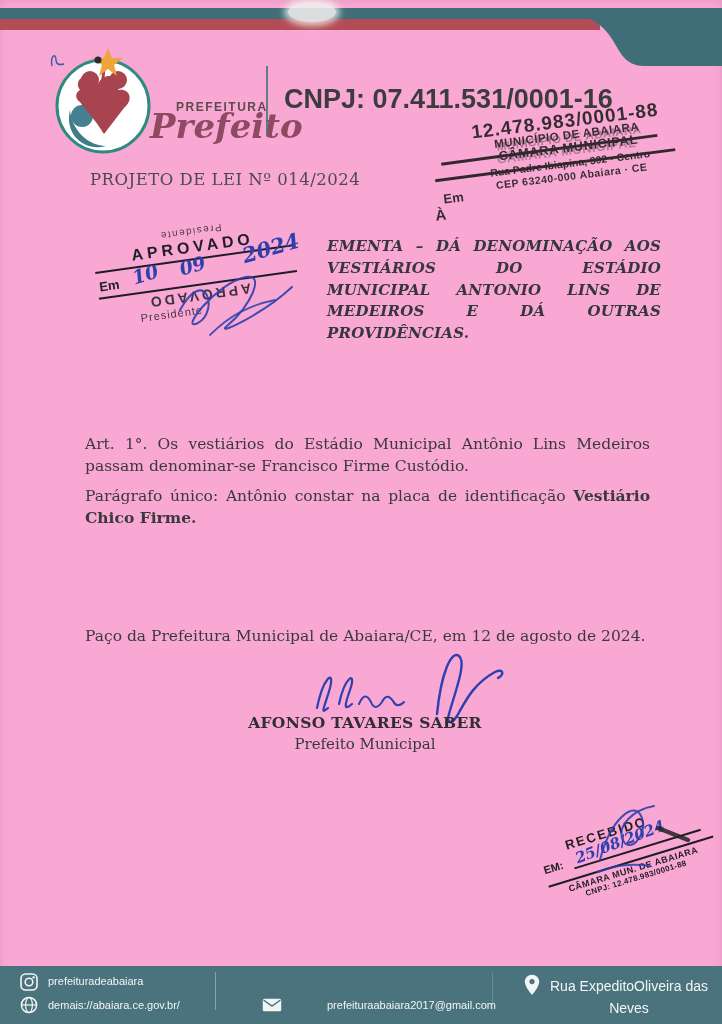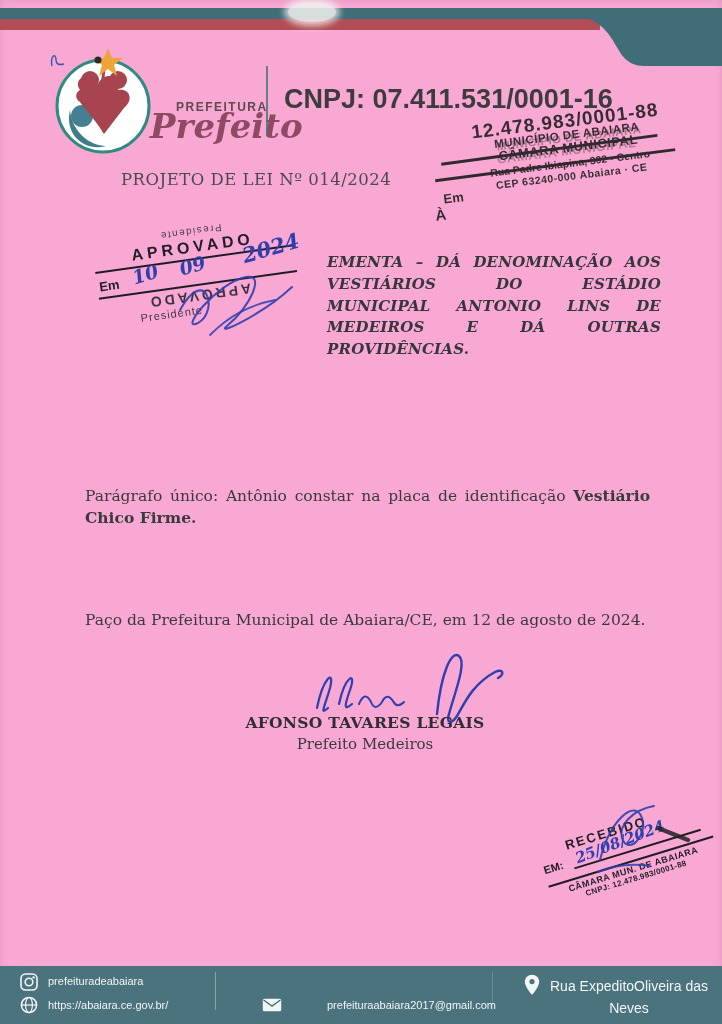--- a/index.html
+++ b/index.html
@@ -35,47 +35,47 @@
           text-shadow:-2px 3px 0 rgba(25,25,25,.35);}
   .reg-l4{font-size:10.5px;font-weight:bold;margin-top:2px;position:relative;}
   .reg-l5{font-size:10.5px;font-weight:bold;margin-top:1px;letter-spacing:.5px;}
   .reg-bar{position:absolute;background:#1c1c1c;height:2.5px;}
   .reg-bar1{left:8px;right:46px;top:36px;transform:rotate(-.6deg);}
   .reg-bar2{left:0;right:30px;top:52px;transform:rotate(-.4deg);}
   .reg-em{position:absolute;left:6px;top:66px;font-size:13px;font-weight:bold;}
   .reg-a{position:absolute;left:-4px;top:80px;font-size:15px;font-weight:bold;}
 
   
-  .doc-title{left:90px;top:170px;font-size:16.5px;letter-spacing:.5px;color:#4b4b4d;margin-left:31px;}
+  .doc-title{left:90px;top:170px;font-size:16.5px;letter-spacing:.5px;color:#4b4b4d;}
 
   
   .ap-stamp{left:96px;top:226px;width:200px;transform:rotate(-8deg);text-align:center;
             font-family:"Liberation Sans",sans-serif;color:#1d1d26;}
   .ap-r1{transform:rotate(180deg);font-size:10px;letter-spacing:1.5px;opacity:.8;margin-left:40px;width:120px;}
   .ap-r2{font-size:16px;font-weight:bold;letter-spacing:4px;border-bottom:2.5px solid #1d1d26;
          padding-bottom:2px;margin-top:1px;}
   .ap-r3{position:relative;height:24px;border-bottom:2.5px solid #1d1d26;text-align:left;}
   .ap-em{position:absolute;left:2px;top:6px;font-size:13px;font-weight:bold;}
   .ap-hand{position:absolute;color:#2e3fae;font-family:"DejaVu Serif",serif;font-style:italic;
            font-weight:bold;transform:rotate(-8deg);}
   .ap-d{left:36px;top:-4px;font-size:19px;}
   .ap-m{left:84px;top:-6px;font-size:19px;}
   .ap-y{left:148px;top:-14px;font-size:21px;}
   .ap-r4{transform:rotate(180deg);font-size:14px;font-weight:bold;letter-spacing:3px;opacity:.85;margin-top:2px;}
   .ap-r5{font-size:11px;letter-spacing:1px;opacity:.85;margin-left:-60px;}
   .ap-ink{left:150px;top:255px;width:160px;height:90px;}
 
   
-  .ementa{left:327px;top:252px;width:334px;font-size:15px;font-weight:bold;font-style:italic;
+  .ementa{left:327px;top:236px;width:334px;font-size:15px;font-weight:bold;font-style:italic;
           text-align:justify;line-height:1.45;color:#35373c;letter-spacing:.2px;}
 
   
   .para{left:85px;width:565px;font-size:15.5px;line-height:1.44;text-align:justify;color:#3a3a3c;}
   .p1{top:344px;} .p2{top:417px;} .p3{top:469px;} .p4{top:521px;}
-  .p5{top:593px;text-align:left;}
+  .p5{top:609px;text-align:left;}
 
   
   .sig-ink{left:295px;top:642px;width:215px;height:88px;}
   .sig-name{left:240px;top:713px;width:250px;text-align:center;font-size:15.5px;font-weight:bold;
             letter-spacing:.3px;color:#2e2e33;}
   .sig-role{left:240px;top:735px;width:250px;text-align:center;font-size:15px;color:#3a3a3c;}
 
   
   .rc-stamp{left:542px;top:820px;width:172px;transform:rotate(-17deg);
             font-family:"Liberation Sans",sans-serif;color:#1d1d22;}
@@ -153,31 +153,32 @@
     <div class="ap-r4">APROVADO</div>
     <div class="ap-r5">Presidente</div>
   </div>
   <svg class="abs ap-ink" viewBox="0 0 160 90" aria-hidden="true">
     <path d="M30,55 C55,10 70,55 48,68 C28,78 66,28 96,22 C116,18 100,52 78,70 C62,83 112,60 142,32" fill="none" stroke="#2e3fae" stroke-width="2" stroke-linecap="round" opacity=".9"></path>
     <path d="M60,80 C80,60 100,50 125,45" fill="none" stroke="#2e3fae" stroke-width="1.8" stroke-linecap="round" opacity=".85"></path>
   </svg>
 
   <div class="abs ementa">EMENTA – DÁ DENOMINAÇÃO AOS VESTIÁRIOS DO ESTÁDIO MUNICIPAL ANTONIO LINS DE MEDEIROS E DÁ OUTRAS PROVIDÊNCIAS.</div>
 
+  <p class="abs para p2">Art. 1°. Os vestiários do Estádio Municipal Antônio Lins Medeiros passam denominar-se Francisco Firme Custódio.</p>
   <p class="abs para p3"><span>Parágrafo único: Antônio constar na placa de identificação </span><b>Vestiário Chico Firme.</b></p>
   <p class="abs para p5">Paço da Prefeitura Municipal de Abaiara/CE, em 12 de agosto de 2024.</p>
 
   <svg class="abs sig-ink" viewBox="0 0 215 88" aria-hidden="true">
     <path d="M22,66 C28,36 40,26 35,46 C30,64 24,74 33,66" fill="none" stroke="#2e3fae" stroke-width="2.2" stroke-linecap="round"></path>
     <path d="M44,62 C50,34 62,28 55,48 C50,62 48,70 57,62" fill="none" stroke="#2e3fae" stroke-width="2.2" stroke-linecap="round"></path>
     <path d="M64,62 q6,-14 12,-2 q4,10 11,0 q5,-10 11,-1 q4,8 11,1" fill="none" stroke="#2e3fae" stroke-width="2" stroke-linecap="round"></path>
     <path d="M142,72 C146,32 156,8 164,14 C172,20 160,50 154,72 C151,81 156,83 162,74 C170,60 178,42 200,30 C208,26 210,32 203,36" fill="none" stroke="#2e3fae" stroke-width="2.4" stroke-linecap="round"></path>
   </svg>
-  <div class="abs sig-name">AFONSO TAVARES LEGAIS</div>
-  <div class="abs sig-role">Prefeito Medeiros</div>
+  <div class="abs sig-name">AFONSO TAVARES SABER</div>
+  <div class="abs sig-role">Prefeito Municipal</div>
 
   <div class="abs rc-stamp">
     <div class="rc-r1">RECEBIDO</div>
     <div class="rc-r2">
       <span class="rc-em">EM:</span>
       <span class="rc-line"></span>
       <span class="rc-hand">25/08/2024</span>
     </div>
     <div class="rc-r3">CÂMARA MUN. DE ABAIARA</div>
     <div class="rc-r4">CNPJ: 12.478.983/0001-88</div>
@@ -194,21 +195,21 @@
       <circle cx="9" cy="9" r="3.8" fill="none" stroke="rgba(255,255,255,.93)" stroke-width="1.6"></circle>
       <circle cx="13.6" cy="4.4" r="1.2" fill="rgba(255,255,255,.93)"></circle>
     </svg>
     <div class="abs ft-text" style="left:48px;top:9px;">prefeituradeabaiara</div>
 
     <svg class="abs" style="left:20px;top:30px;" width="18" height="18" viewBox="0 0 18 18" aria-hidden="true">
       <circle cx="9" cy="9" r="7.6" fill="none" stroke="rgba(255,255,255,.93)" stroke-width="1.5"></circle>
       <ellipse cx="9" cy="9" rx="3.4" ry="7.6" fill="none" stroke="rgba(255,255,255,.93)" stroke-width="1.2"></ellipse>
       <line x1="1.4" y1="9" x2="16.6" y2="9" stroke="rgba(255,255,255,.93)" stroke-width="1.2"></line>
     </svg>
-    <div class="abs ft-text" style="left:48px;top:33px;">https://abaiara.ce.gov.br/</div>
+    <div class="abs ft-text" style="left:48px;top:33px;">demais://abaiara.ce.gov.br/</div>
 
     <div class="abs ft-div" style="left:215px;top:6px;height:38px;"></div>
 
     <svg class="abs" style="left:262px;top:32px;" width="20" height="14" viewBox="0 0 20 14" aria-hidden="true">
       <rect x="0.8" y="0.8" width="18.4" height="12.4" rx="1.5" fill="rgba(255,255,255,.93)"></rect>
       <path d="M1.5,2 L10,8 L18.5,2" fill="none" stroke="#4a737d" stroke-width="1.5"></path>
     </svg>
     <div class="abs ft-text" style="left:290px;top:33px;padding-left:37px;">prefeituraabaiara2017@gmail.com</div>
 
     <div class="abs ft-div" style="left:492px;top:6px;height:38px;opacity:.5;"></div>

